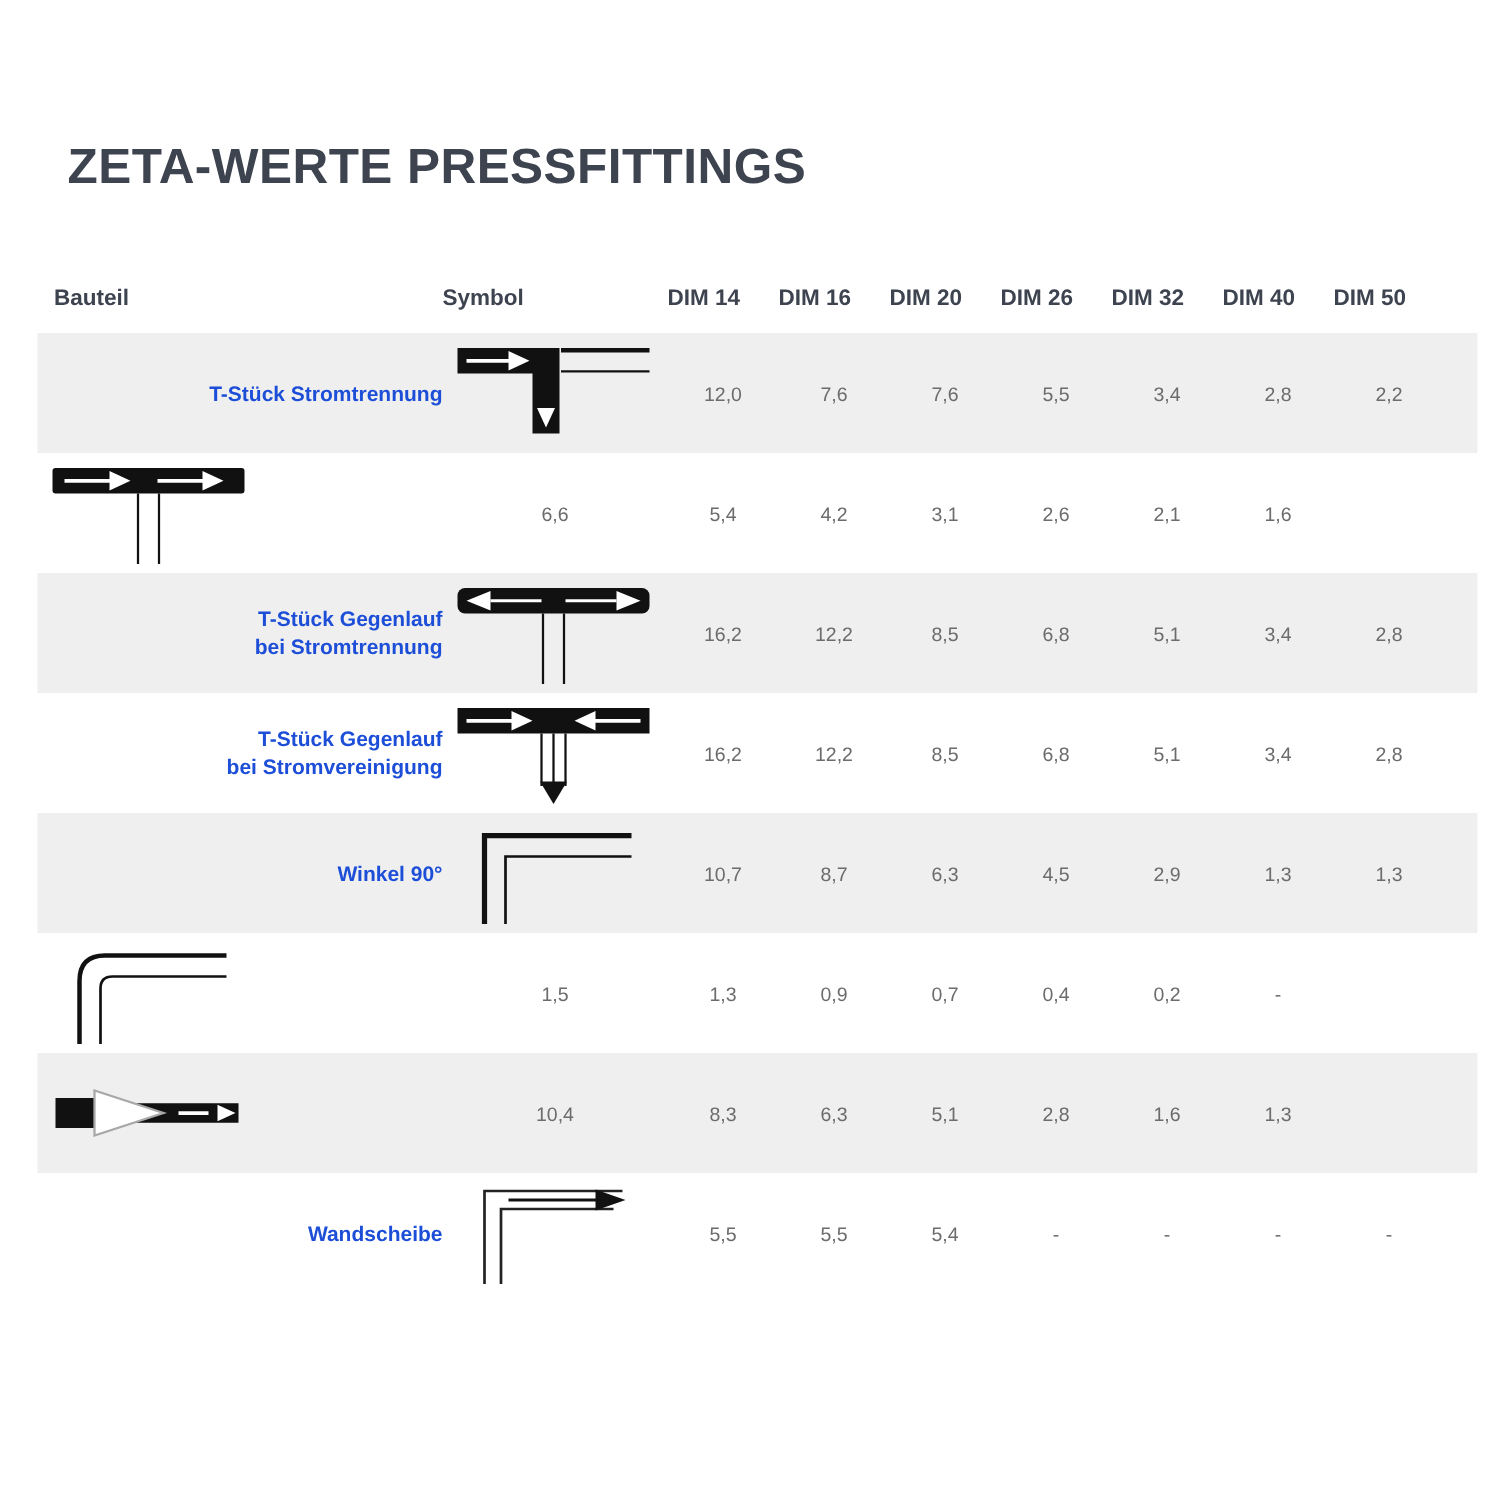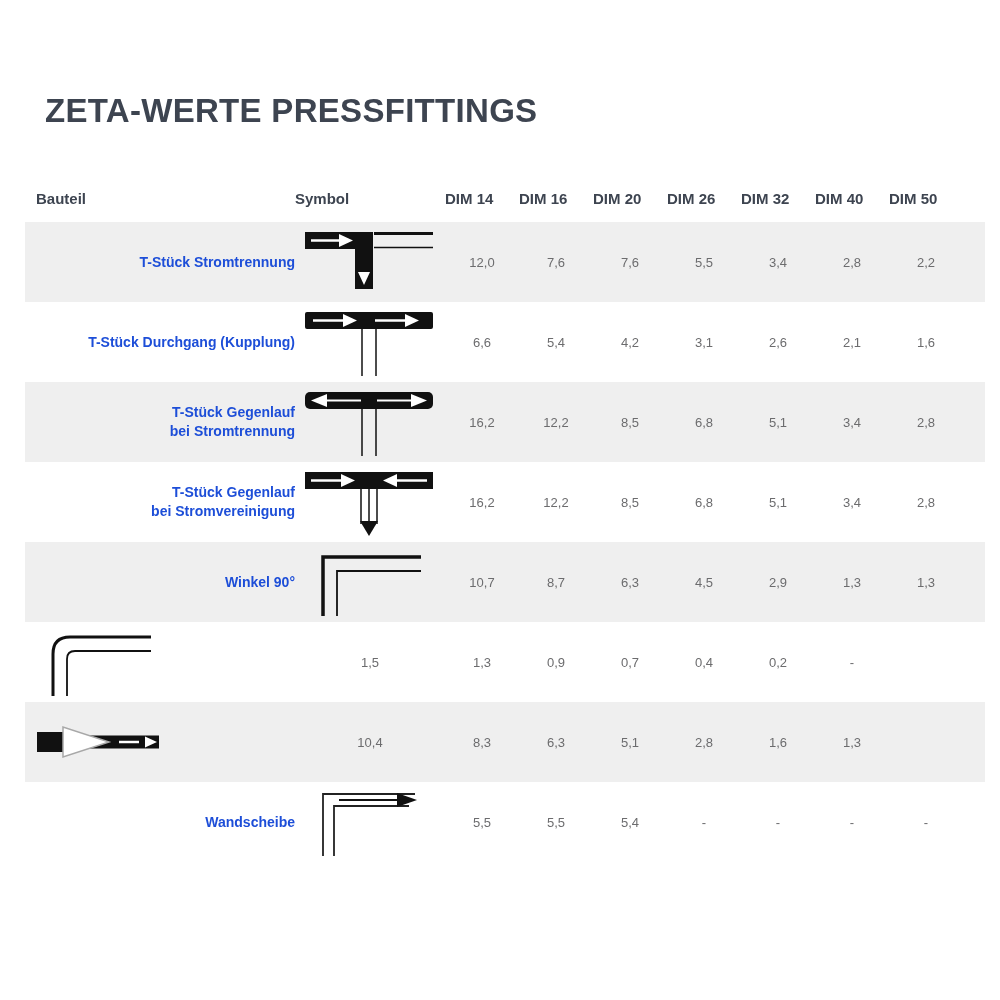--- a/index.html
+++ b/index.html
@@ -103,23 +103,20 @@
         </div>
         <div class="cell val">12,0</div>
         <div class="cell val">7,6</div>
         <div class="cell val">7,6</div>
         <div class="cell val">5,5</div>
         <div class="cell val">3,4</div>
         <div class="cell val">2,8</div>
         <div class="cell val">2,2</div>
       </div>
       <div class="trow data">
-        <div class="cell label">
-          <div>T-Stück Durchgang (Kupplung)</div>
-        </div>
         <div class="cell symbol">
           <svg width="132" height="72" viewBox="0 0 132 72">
             <rect x="2" y="6" width="128" height="17" rx="2" fill="#111111"></rect>
             <line x1="10" y1="14.5" x2="42" y2="14.5" stroke="#fff" stroke-width="2.5"></line>
             <polygon points="40,8 40,21 54,14.5" fill="#fff"></polygon>
             <line x1="72" y1="14.5" x2="104" y2="14.5" stroke="#fff" stroke-width="2.5"></line>
             <polygon points="102,8 102,21 116,14.5" fill="#fff"></polygon>
             <line x1="59" y1="23" x2="59" y2="70" stroke="#111111" stroke-width="1.5"></line>
             <line x1="73" y1="23" x2="73" y2="70" stroke="#111111" stroke-width="1.5"></line>
           </svg>

